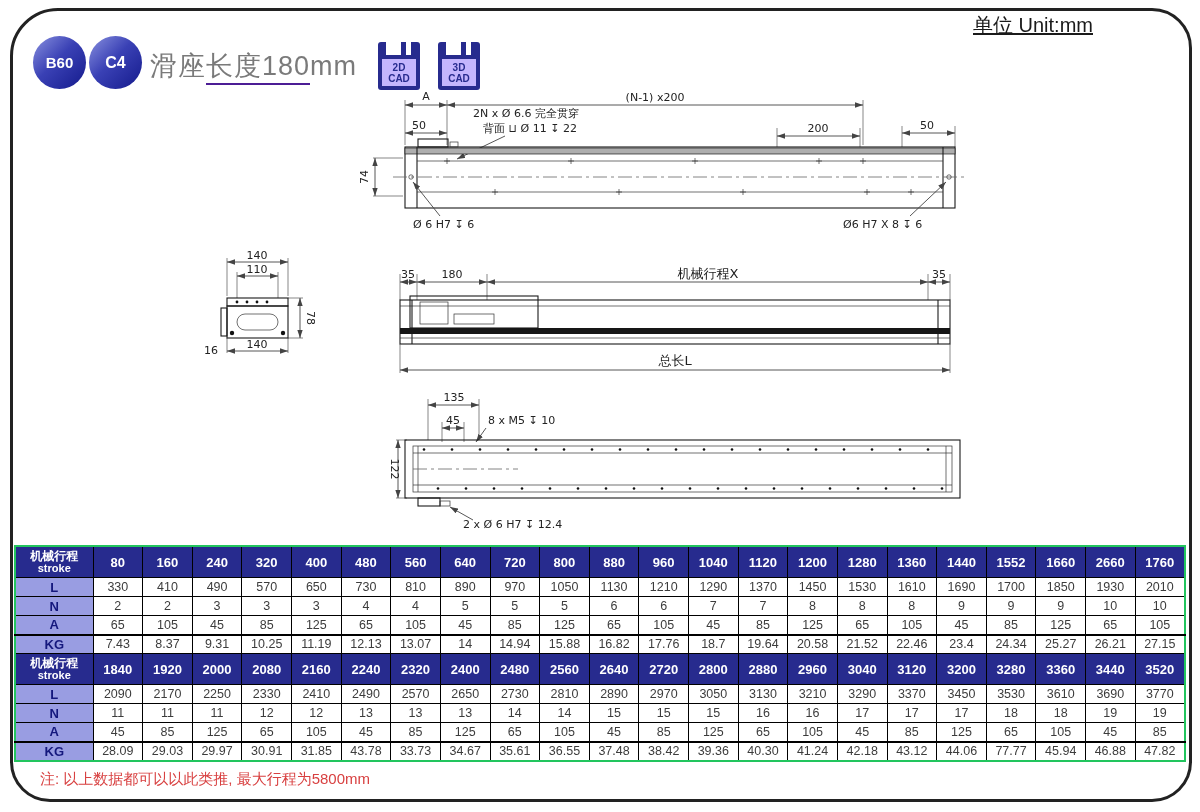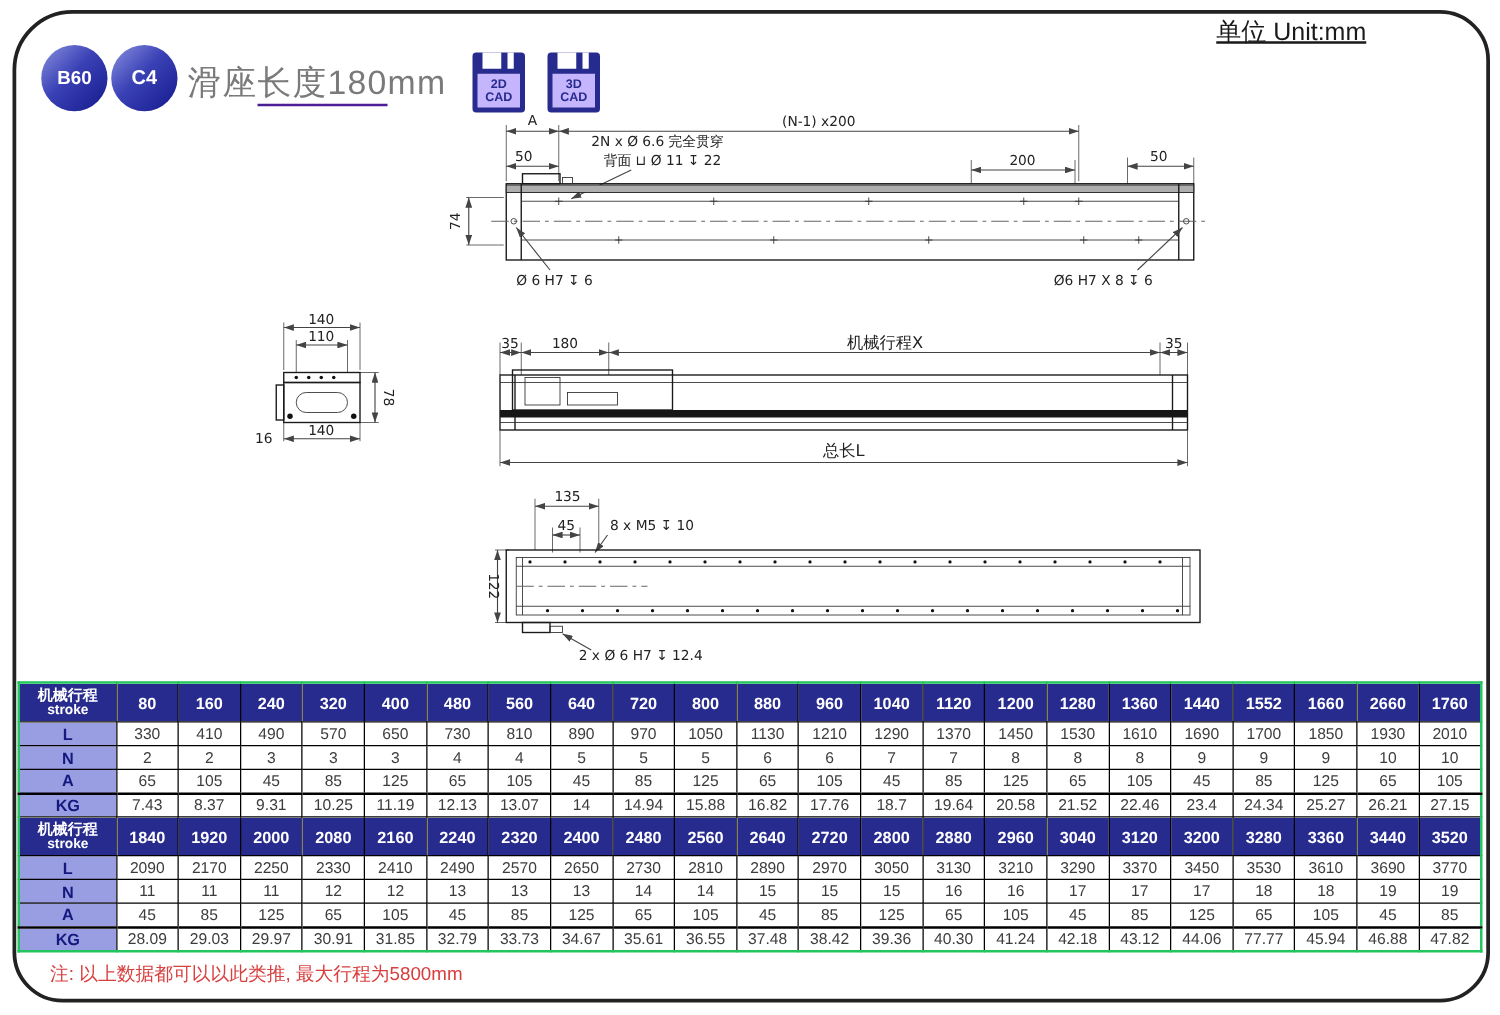--- a/index.html
+++ b/index.html
@@ -511,21 +511,21 @@
           <td>45</td>
           <td>85</td>
         </tr>
         <tr class="data-row row-kg">
           <th>KG</th>
           <td>28.09</td>
           <td>29.03</td>
           <td>29.97</td>
           <td>30.91</td>
           <td>31.85</td>
-          <td>32.79</td>
+          <td>43.78</td>
           <td>33.73</td>
           <td>34.67</td>
           <td>35.61</td>
           <td>36.55</td>
           <td>37.48</td>
           <td>38.42</td>
           <td>39.36</td>
           <td>40.30</td>
           <td>41.24</td>
           <td>42.18</td>

